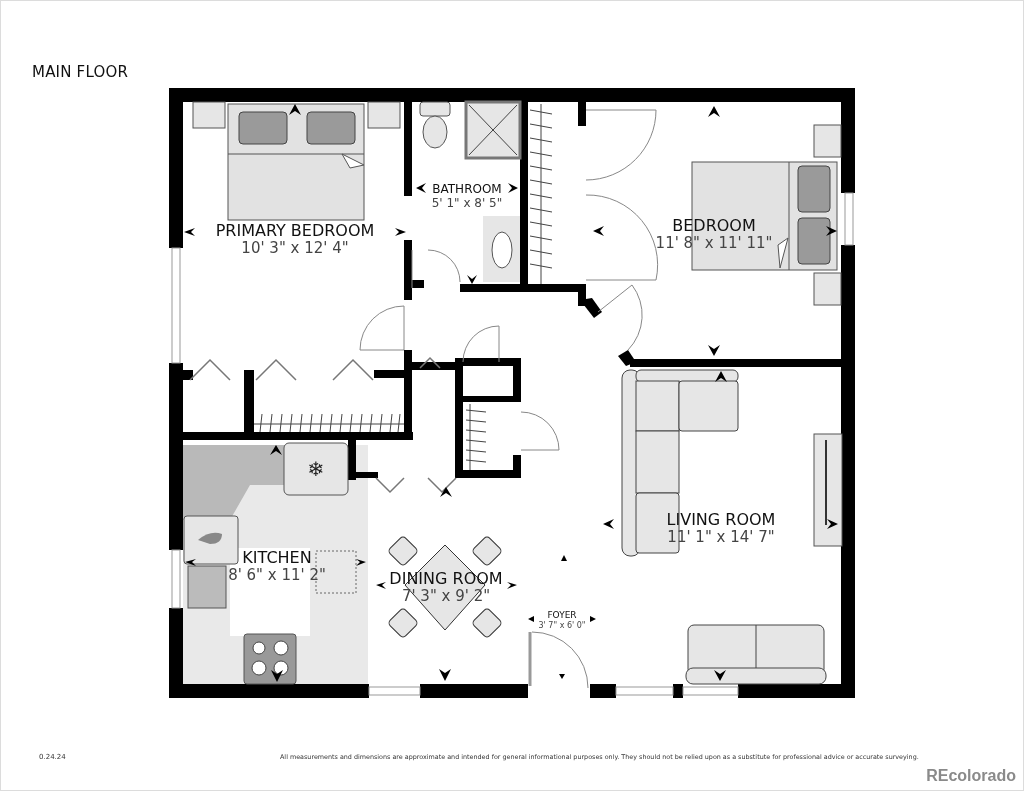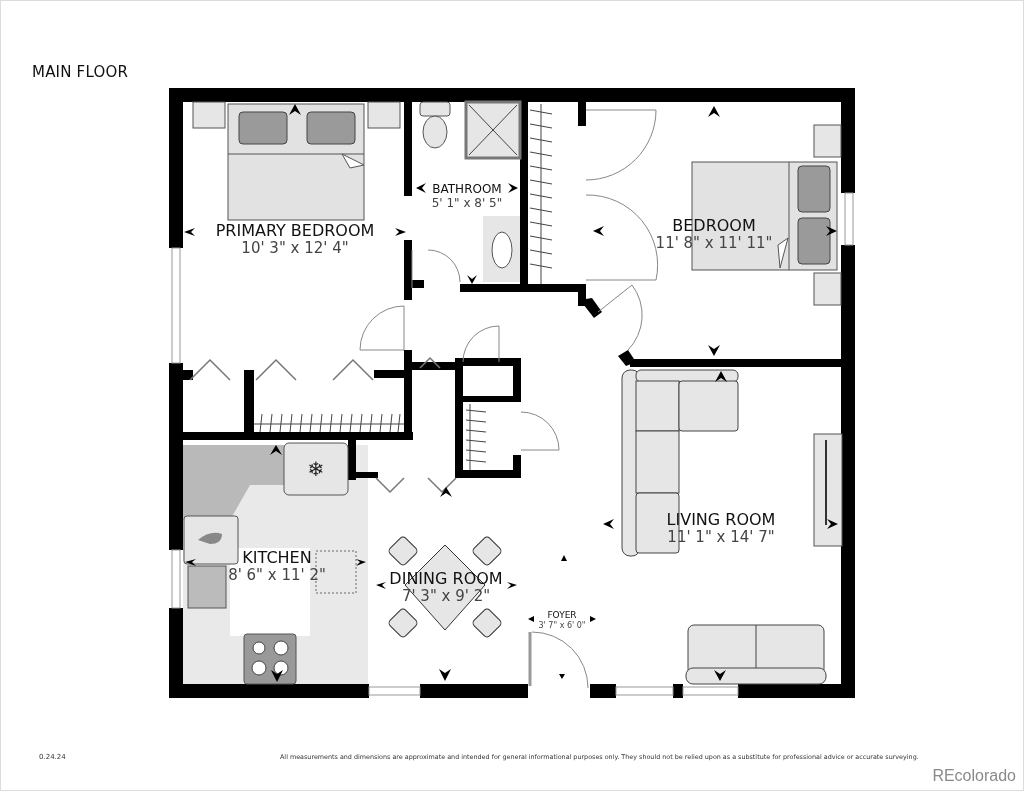--- a/index.html
+++ b/index.html
@@ -1,21 +1,21 @@
 <!DOCTYPE html>
 <html><head>
 <meta charset="utf-8">
 <style>
   html, body { margin: 0; padding: 0; background: #ffffff; }
   body { width: 1024px; height: 791px; position: relative; overflow: hidden; font-family: "DejaVu Sans", sans-serif; }
   .frame { position: absolute; left: 0; top: 0; width: 1022px; height: 789px; border: 1px solid #dcdcdc; }
   .title { position: absolute; left: 32px; top: 15px; font-size: 15px; color: #111; letter-spacing: 0.2px; margin-top: 48px; }
   .version { position: absolute; left: 39px; top: 753px; font-size: 7px; color: #333; }
   .disclaimer { position: absolute; left: 280px; top: 753px; font-size: 6.4px; color: #333; white-space: nowrap; }
-  .brand { position: absolute; right: 8px; top: 767px; font-family: "Liberation Sans", sans-serif; font-size: 16px; color: #8a8a8a; }
+  .brand { position: absolute; right: 8px; top: 767px; font-family: "Liberation Sans", sans-serif; font-size: 16px; color: #8a8a8a; font-weight: bold; }
   svg.plan { position: absolute; left: 0; top: 0; }
   .rl { font-family: "DejaVu Sans", sans-serif; fill: #111; }
   .rd { font-family: "DejaVu Sans", sans-serif; fill: #444; }
 </style>
 </head>
 <body>
 
 <div class="frame"></div>
 <div class="title">MAIN FLOOR</div>
 

